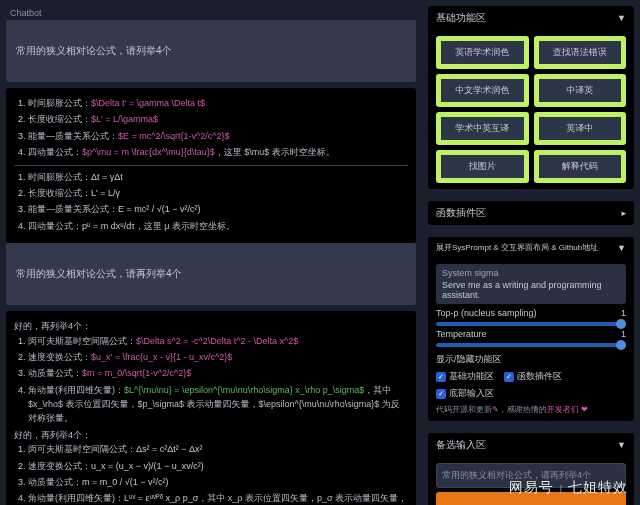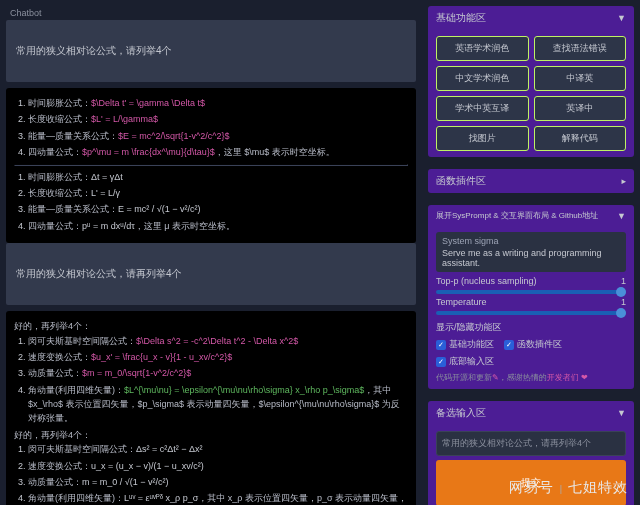--- a/index.html
+++ b/index.html
@@ -1,25 +1,25 @@
 <!DOCTYPE html>
 <html><head>
 <meta charset="utf-8">
 <style>
 *{margin:0;padding:0;box-sizing:border-box;font-family:-apple-system,"Segoe UI",sans-serif}
 body{background:#1a1f2e;color:#c5c8d0;font-size:10px;width:640px;height:505px;overflow:hidden;position:relative}
 .app{display:flex;height:100%}
 .main{flex:1;padding:6px;overflow-y:auto}
 .side{width:218px;padding:6px;display:flex;flex-direction:column;gap:6px;overflow-y:auto}
 .panel-head{background:#333a4d;padding:24px 10px;border-radius:2px;margin-bottom:6px;font-size:10px}
-.section{background:#4c1d95;border-radius:3px;margin-bottom:6px}
+.section{background:#000000;border-radius:3px;margin-bottom:6px}
 .section-title{display:flex;justify-content:space-between;align-items:center;padding:5px 8px;font-size:10px;cursor:pointer}
 .section-body{padding:6px 8px}
 .btn-grid{display:grid;grid-template-columns:1fr 1fr;gap:5px}
-.btn{background:#2d3548;border:1px solid #bef264;border-radius:3px;padding:5px 4px;text-align:center;font-size:9px;cursor:pointer;color:#c5c8d0}
+.btn{background:#2d3548;border:5px solid #bef264;border-radius:3px;padding:5px 4px;text-align:center;font-size:9px;cursor:pointer;color:#c5c8d0}
 .chat-body{background:#000000;border-radius:3px;padding:8px;font-size:9px;line-height:1.6}
 .chat-body ol{margin-left:14px}
 .chat-body li{margin-bottom:2px}
 .fm{color:#d458a8}
 .fm-g{color:#5fb85f}
 .txt{color:#b8bcc8}
 .input-wrap{background:#2a3142;border-radius:3px;padding:4px 6px;margin-bottom:4px}
 .input-label{font-size:9px;color:#9ca3b5;margin-bottom:2px}
 .input-val{font-size:9px;color:#c5c8d0}
 .slider-row{display:flex;align-items:center;justify-content:space-between;font-size:9px;margin-bottom:4px}

